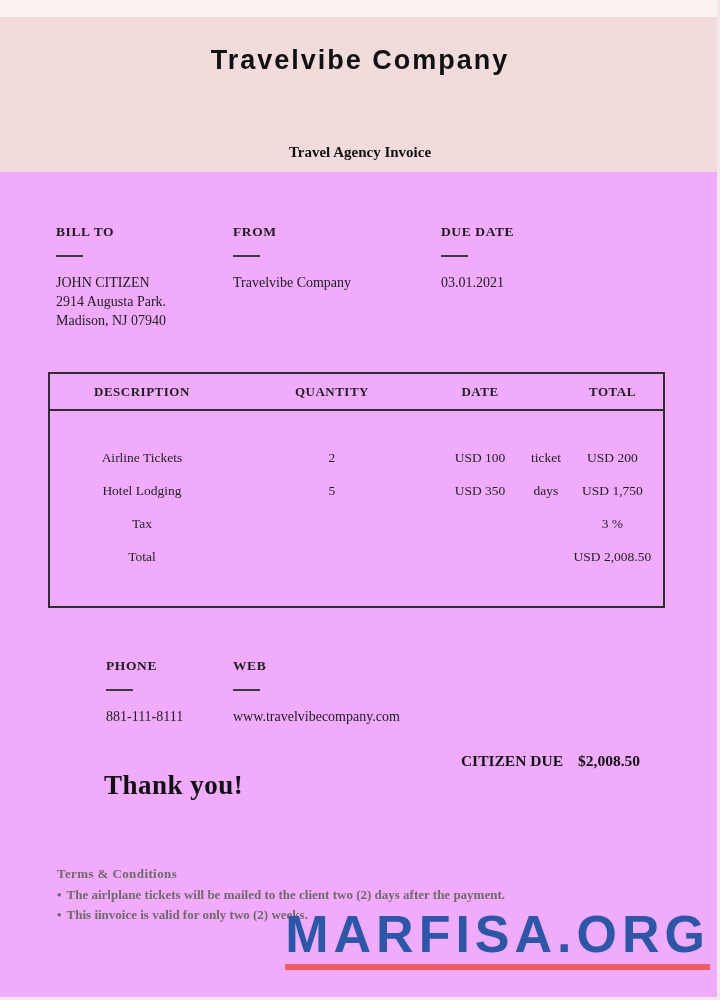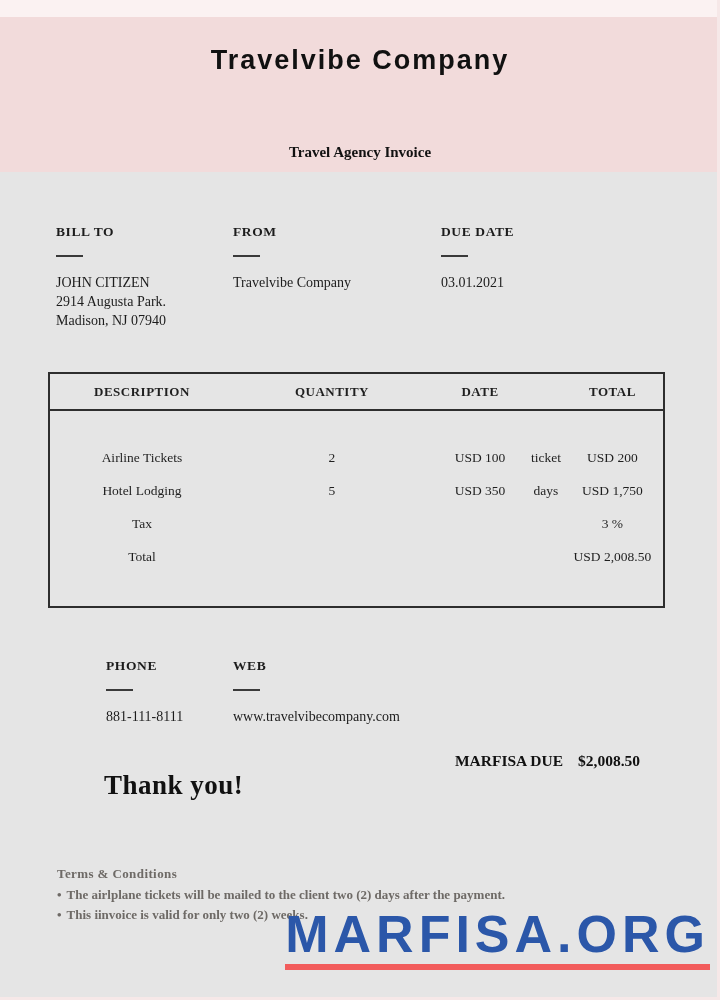--- a/index.html
+++ b/index.html
@@ -1,21 +1,21 @@
 <!DOCTYPE html>
 <html><head>
 <meta charset="utf-8">
 <style>
   * { margin: 0; padding: 0; box-sizing: border-box; }
   html, body { background: #ffffff; }
   .page {
     position: relative;
     width: 720px;
     height: 1000px;
-    background: #e5e5e5;
+    background: #f0abfc;
     overflow: hidden;
     font-family: "Liberation Serif", serif;
     color: #1f1f1f;
     margin: 0 auto;
   }
   
   .edge-right { position: absolute; top: 0; right: 0; width: 3px; height: 100%; background: #f6e8e8; z-index: 5; }
   .edge-bottom { position: absolute; left: 0; bottom: 0; width: 100%; height: 3px; background: #f6e8e8; z-index: 5; }
 
   
@@ -185,21 +185,21 @@
     <div class="info-value">881-111-8111</div>
   </div>
 
   <div class="info-col col-web">
     <div class="info-label">WEB</div>
     <div class="info-dash"></div>
     <div class="info-value">www.travelvibecompany.com</div>
   </div>
 
   <div class="amount-due">
-    <span>MARFISA DUE</span>
+    <span>CITIZEN DUE</span>
     <span>$2,008.50</span>
   </div>
 
   <div class="thank-you">Thank you!</div>
 
   <div class="terms">
     <div class="terms-heading">Terms &amp; Conditions</div>
     <div class="terms-item">
       <span class="bullet">•</span><span>The airlplane tickets will be mailed to the client two (2) days after the payment.</span>
     </div>

